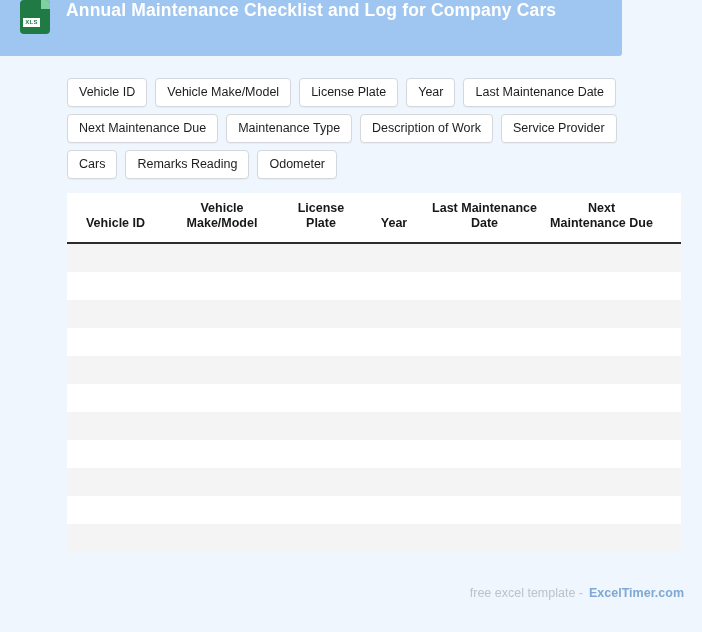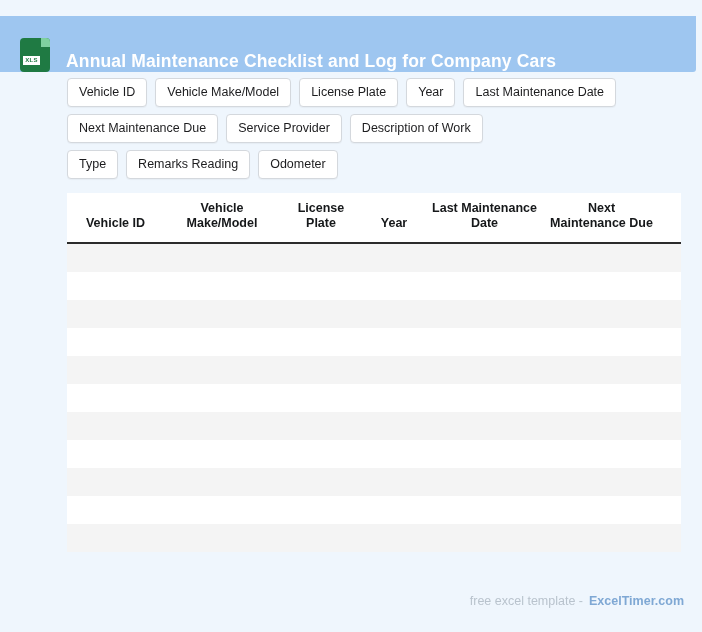--- a/index.html
+++ b/index.html
@@ -12,26 +12,26 @@
     background: #eff6fd;
     font-family: "Liberation Sans", sans-serif;
     overflow: hidden;
     position: relative;
   }
 
   
   .header {
     position: absolute;
     left: 0;
-    top: 16px;
-    width: 696px;
+    top: 0;
+    width: 622px;
     height: 56px;
     background: #9ec6f0;
     display: flex;
-    align-items: flex-end;
+    align-items: flex-start;
     border-bottom-right-radius: 3px;
   }
   .xls-badge {
     width: 30px;
     height: 34px;
     margin-left: 20px;
     margin-right: 16px;
     background: #1f7a43;
     border-radius: 4px;
     position: relative;
@@ -133,21 +133,21 @@
   .c2 { width: 70px; }
   .c3 { width: 52px; }
   .c4 { width: 105px; }
   .c5 { width: 105px; }
   .c6 { width: 100px; }
 
   
   .footer {
     position: absolute;
     right: 18px;
-    bottom: 24px;
+    bottom: 32px;
     font-size: 12.5px;
     color: #b9c3cd;
     display: flex;
     align-items: baseline;
   }
   .footer .brand {
     color: #7fa8d4;
     font-weight: bold;
     margin-left: 6px;
   }
@@ -166,25 +166,26 @@
 <div class="chips">
   <div class="chip-row">
     <div class="chip">Vehicle ID</div>
     <div class="chip">Vehicle Make/Model</div>
     <div class="chip">License Plate</div>
     <div class="chip">Year</div>
     <div class="chip">Last Maintenance Date</div>
   </div>
   <div class="chip-row">
     <div class="chip">Next Maintenance Due</div>
+    <div class="chip">Maintenance Type</div>
+    <div class="chip">Description of Work</div>
     <div class="chip">Service Provider</div>
-    <div class="chip">Description of Work</div>
   </div>
   <div class="chip-row">
-    <div class="chip">Type</div>
+    <div class="chip">Cars</div>
     <div class="chip">Remarks Reading</div>
     <div class="chip">Odometer</div>
   </div>
 </div>
 
 <div class="table-wrap">
   <table class="sheet">
     <thead>
       <tr>
         <th class="c0">Vehicle ID</th>

